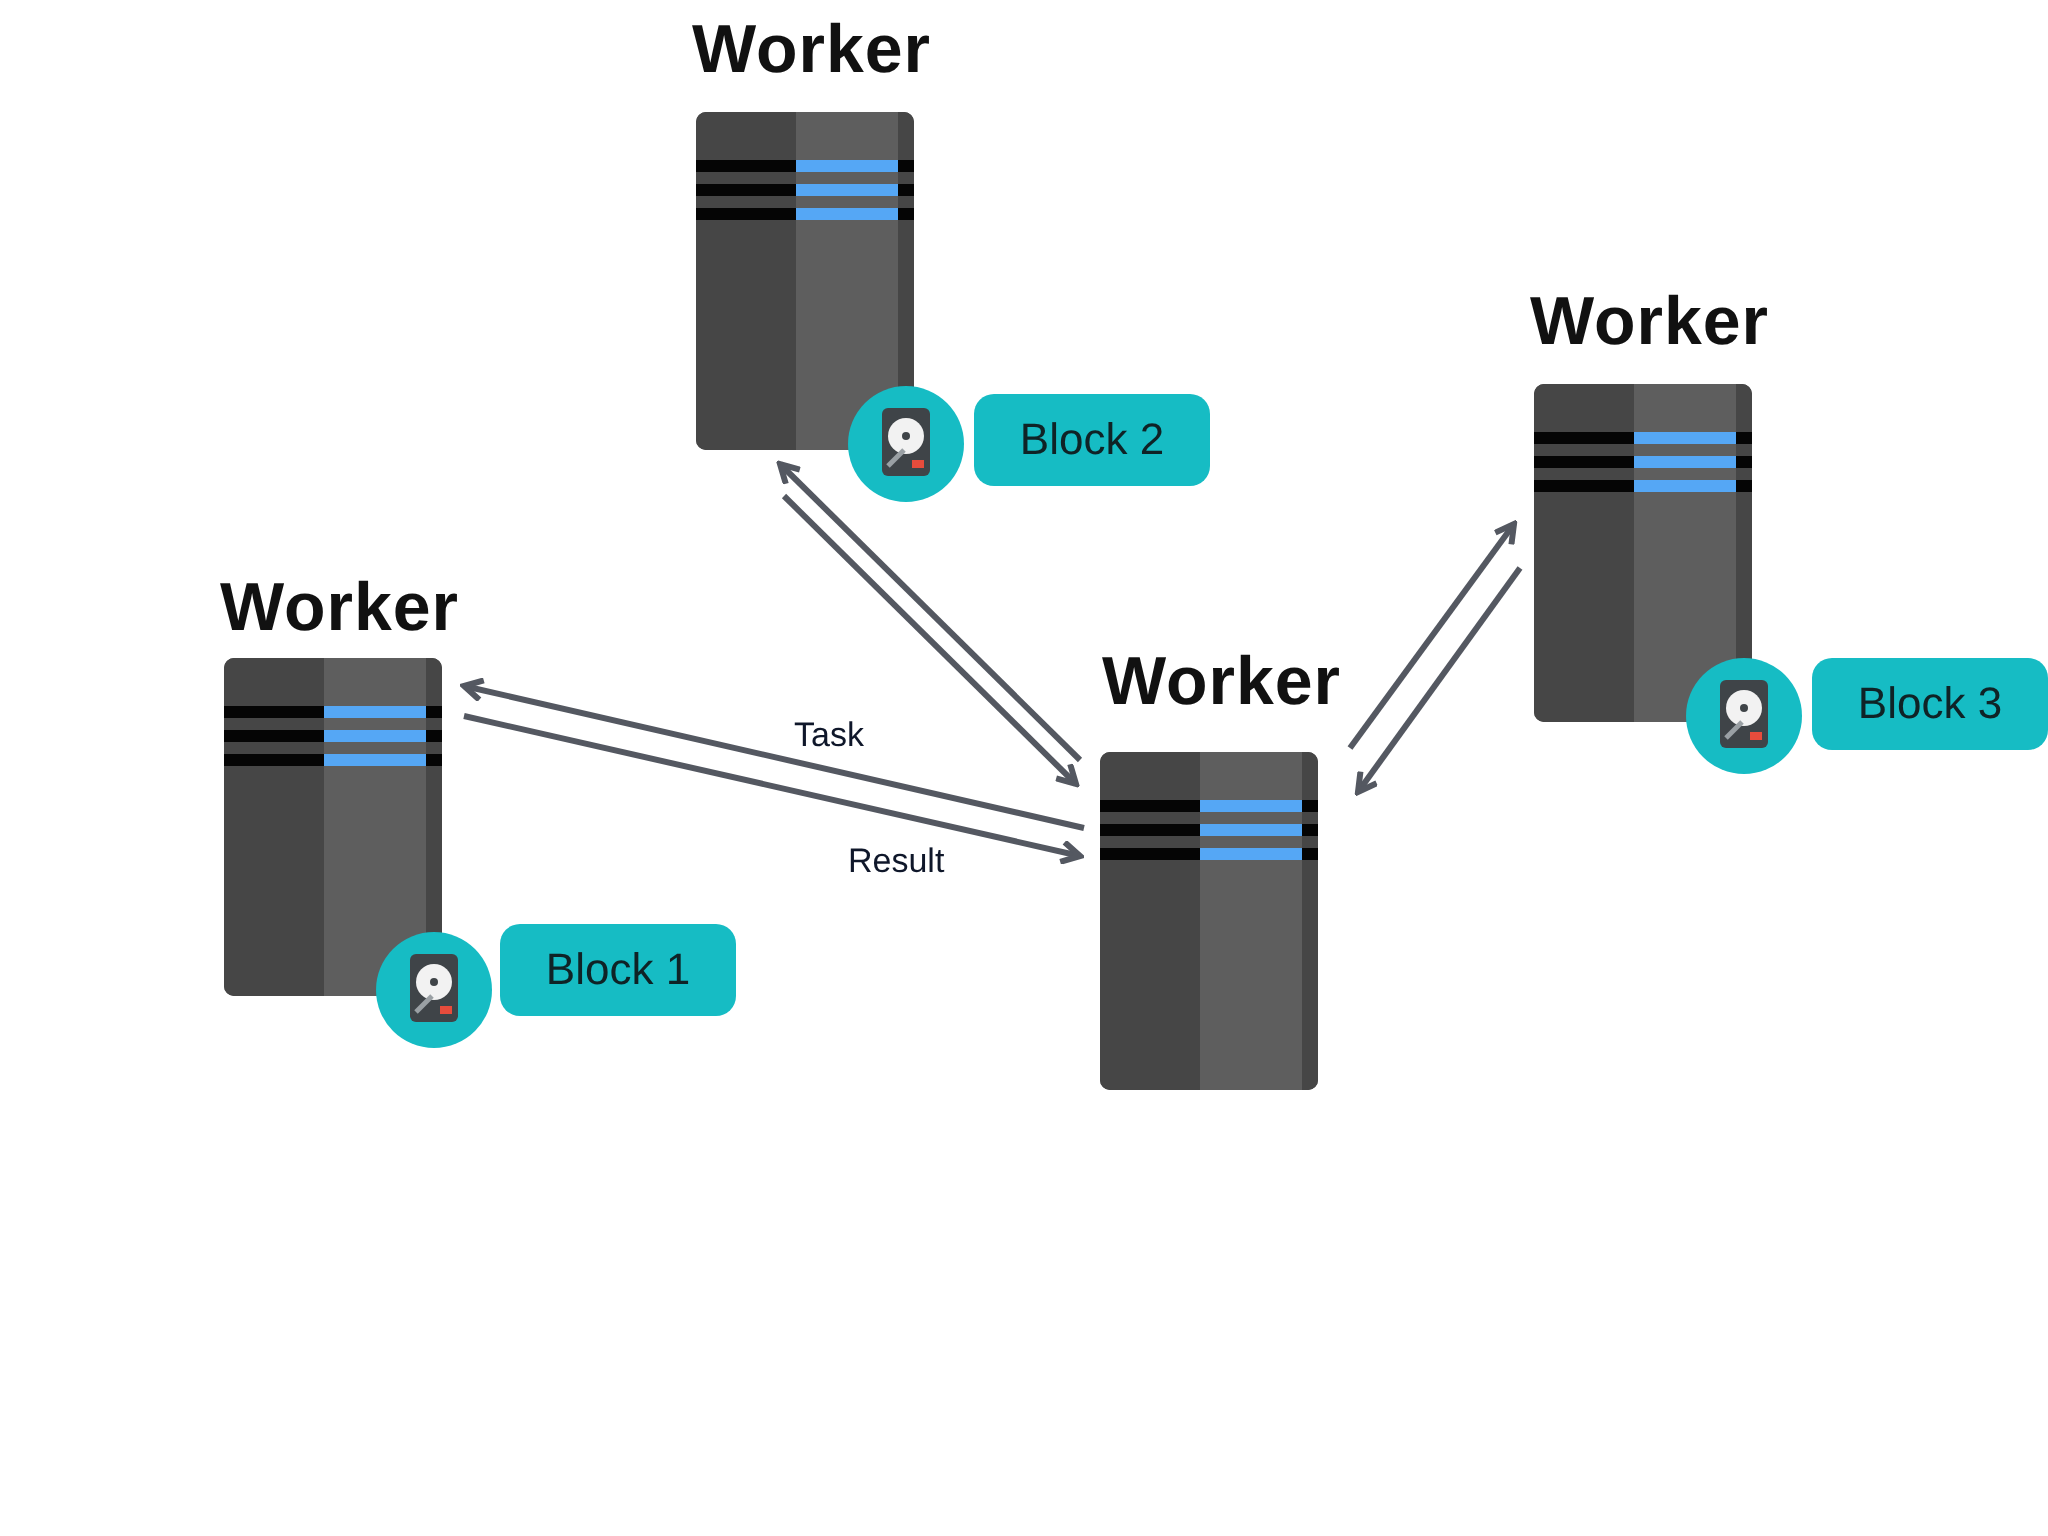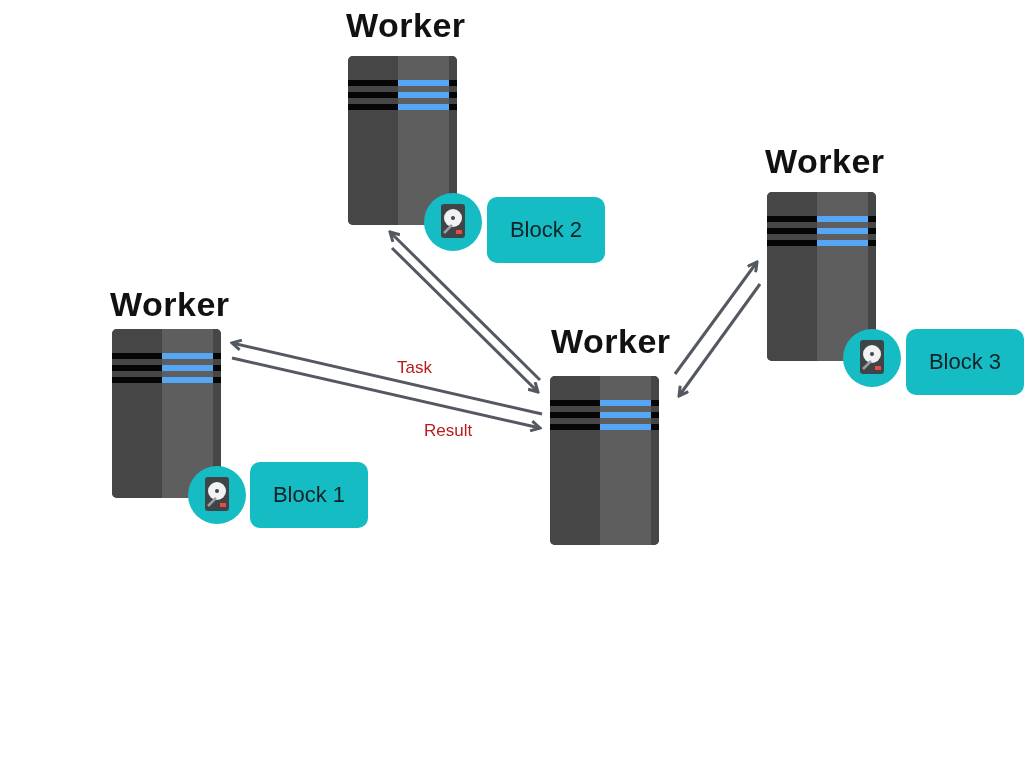--- a/index.html
+++ b/index.html
@@ -6,23 +6,23 @@
   body { width: 1024px; height: 768px; position: relative; overflow: hidden;
          font-family: "Liberation Sans", "DejaVu Sans", sans-serif; }
   .label { position: absolute; font-size: 34px; color: #111; font-weight: 700; letter-spacing: 0.5px; }
   .server { position: absolute; width: 109px; height: 169px; border-radius: 5px; overflow: hidden; background: #464646; }
   .server .left { position: absolute; left: 0; top: 0; width: 50px; height: 100%; background: #464646; }
   .server .mid { position: absolute; left: 50px; top: 0; width: 51px; height: 100%; background: #5e5e5e; }
   .server .right { position: absolute; left: 101px; top: 0; width: 8px; height: 100%; background: #464646; }
   .server .stripe { position: absolute; left: 0; width: 109px; height: 6px; background: #050505; }
   .server .stripe .blue { position: absolute; left: 50px; width: 51px; height: 100%; background: #55a7f5; }
   .disk { position: absolute; width: 58px; height: 58px; border-radius: 50%; background: #16bcc4; }
-  .block { position: absolute; height: 66px; width: 118px; border-radius: 10px; background: #16bcc4;
+  .block { position: absolute; height: 46px; width: 118px; border-radius: 10px; background: #16bcc4;
            color: #0f2326; font-size: 22px; display: flex; align-items: center; justify-content: center; }
-  .edge-label { position: absolute; font-size: 17px; color: #b91c1c; }
+  .edge-label { position: absolute; font-size: 17px; color: #0f172a; }
   svg.arrows { position: absolute; left: 0; top: 0; }
 </style>
 </head>
 <body>
 
 <svg class="arrows" width="1024" height="768">
   <defs>
     <marker id="ah" markerWidth="12" markerHeight="12" refX="10" refY="6" orient="auto" markerUnits="userSpaceOnUse">
       <path d="M1,1 L10,6 L1,11" fill="none" stroke="#545861" stroke-width="3"></path>
     </marker>

